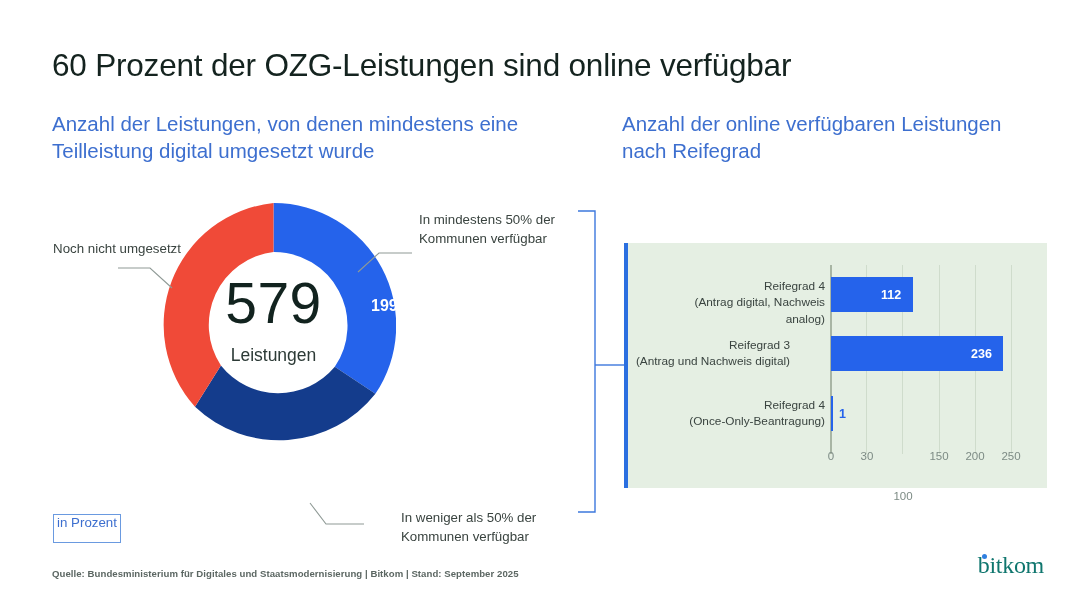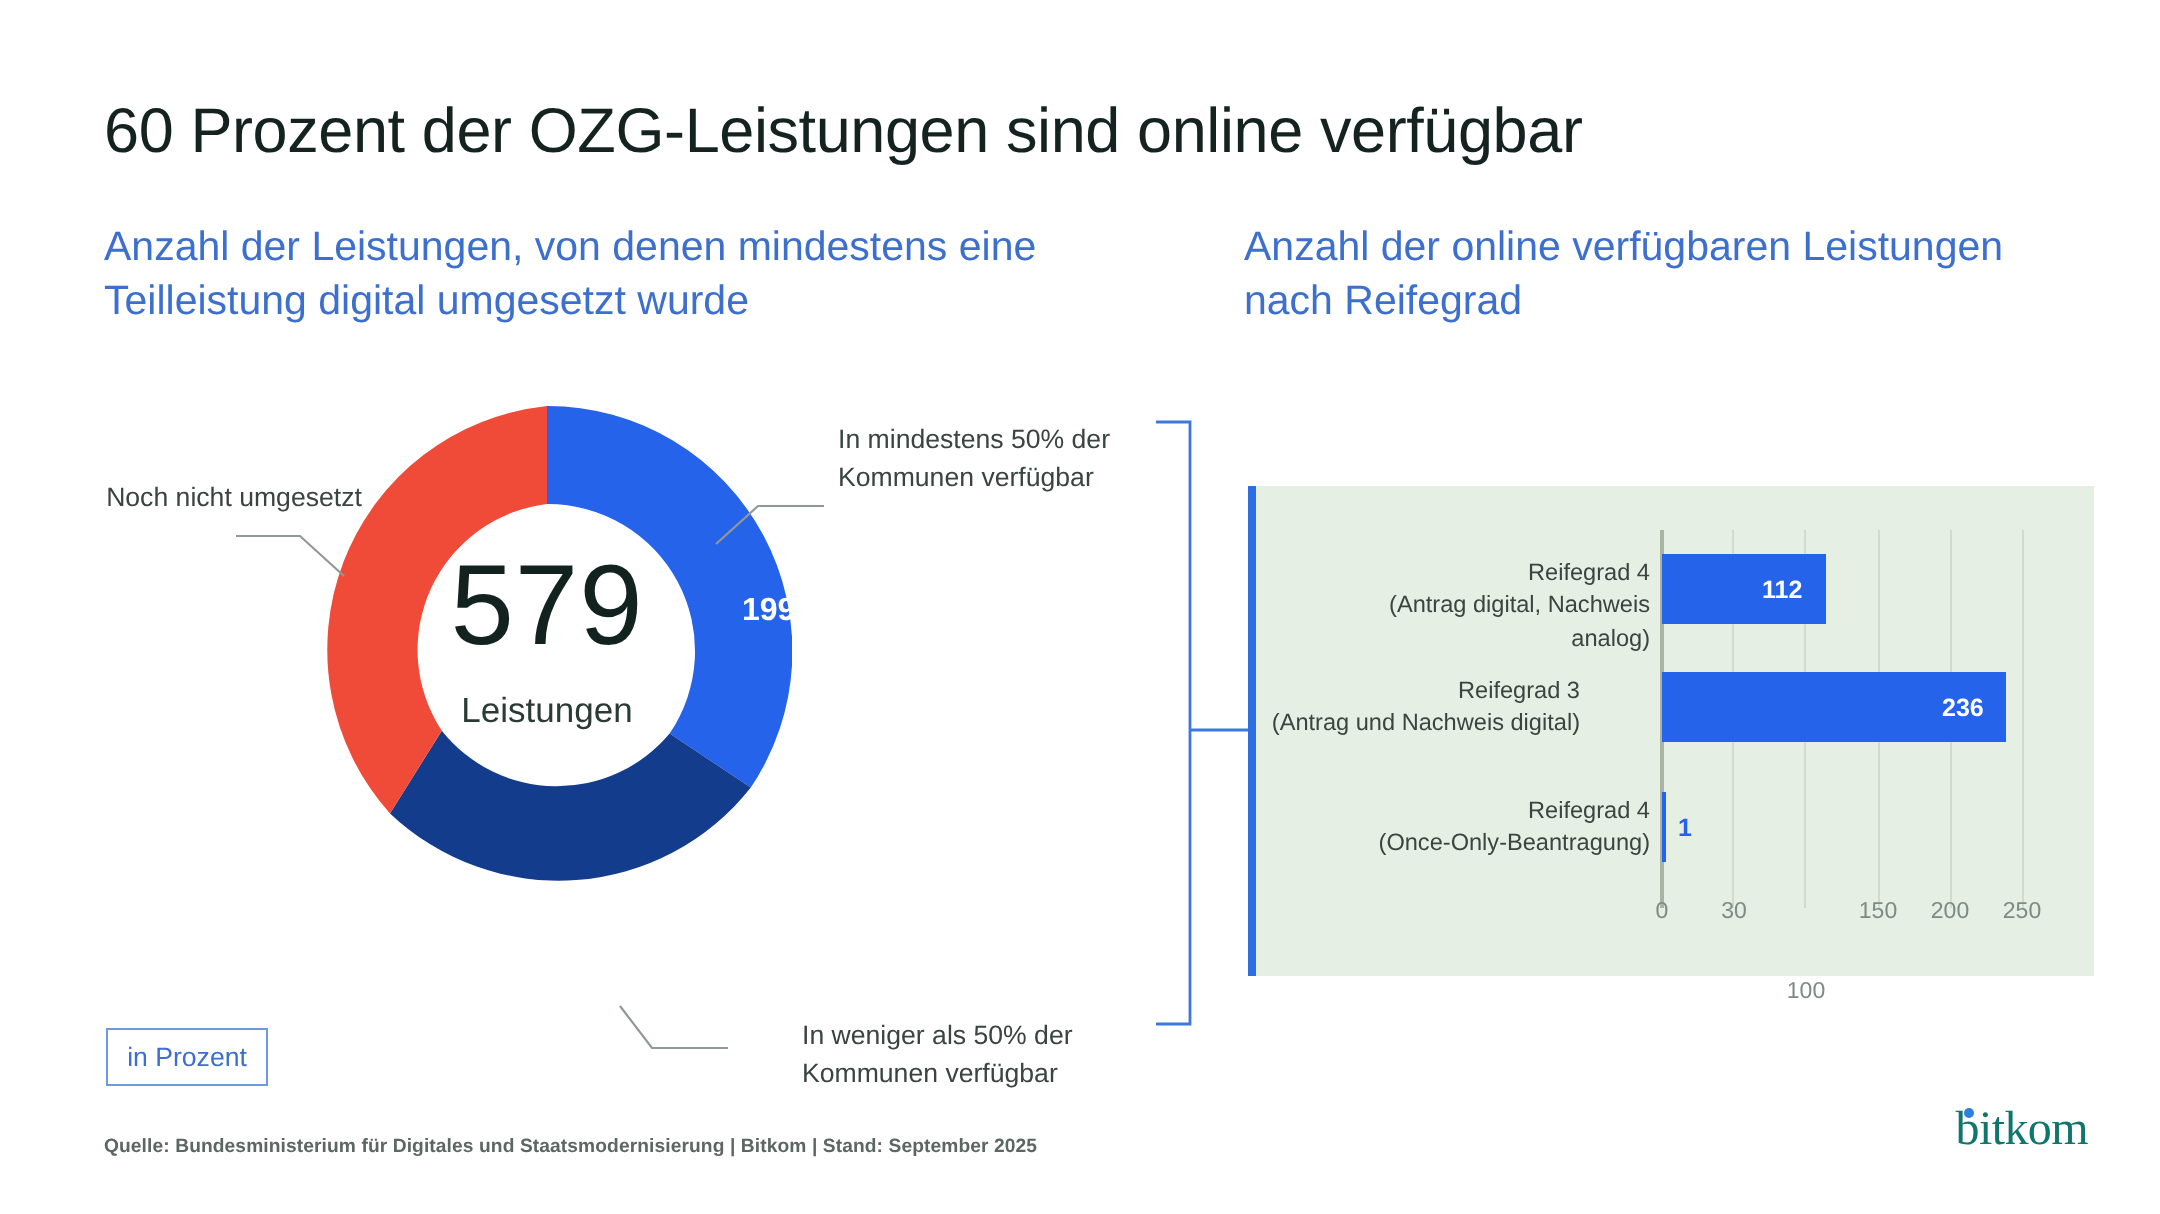--- a/index.html
+++ b/index.html
@@ -115,27 +115,27 @@
     top: 509px;
     width: 200px;
     text-align: left;
     margin-left: 31px;
   }
 
   .in-prozent {
     position: absolute;
     left: 53px;
     top: 514px;
-    width: 81px;
+    width: 68px;
     height: 29px;
     border: 1.3px solid #6a9ae0;
     color: #3d6fcf;
     font-size: 13.3px;
     display: flex;
-    align-items: center;
+    align-items: flex-start;
     justify-content: center;
     box-sizing: border-box;
   }
 
   
   .panel {
     position: absolute;
     left: 624px;
     top: 243px;
     width: 423px;

